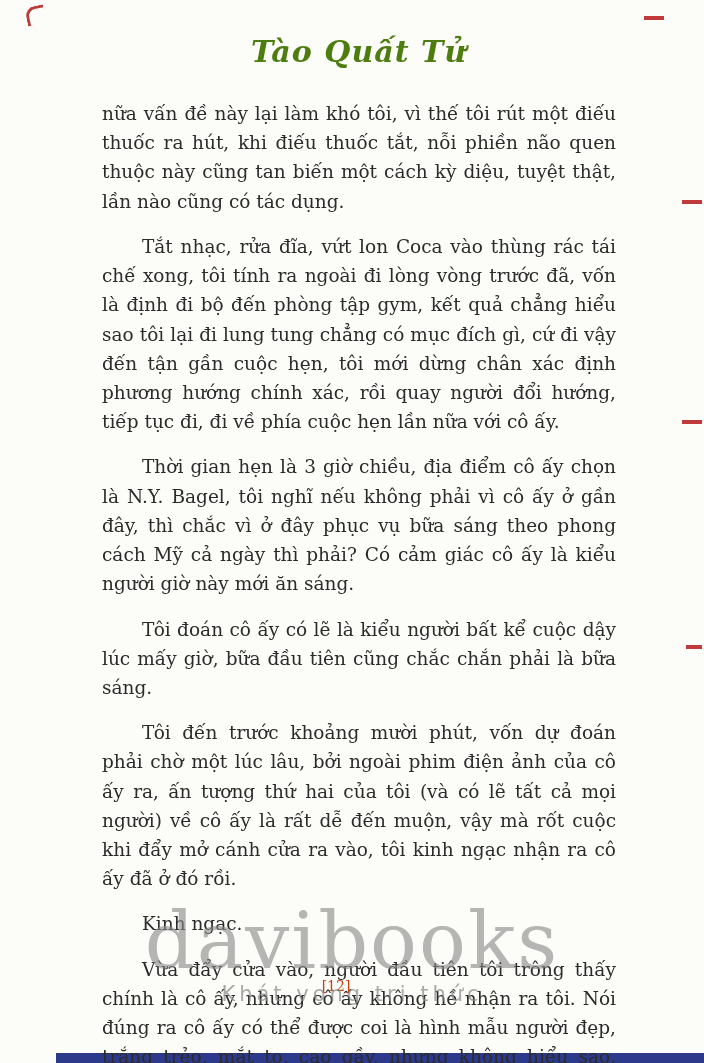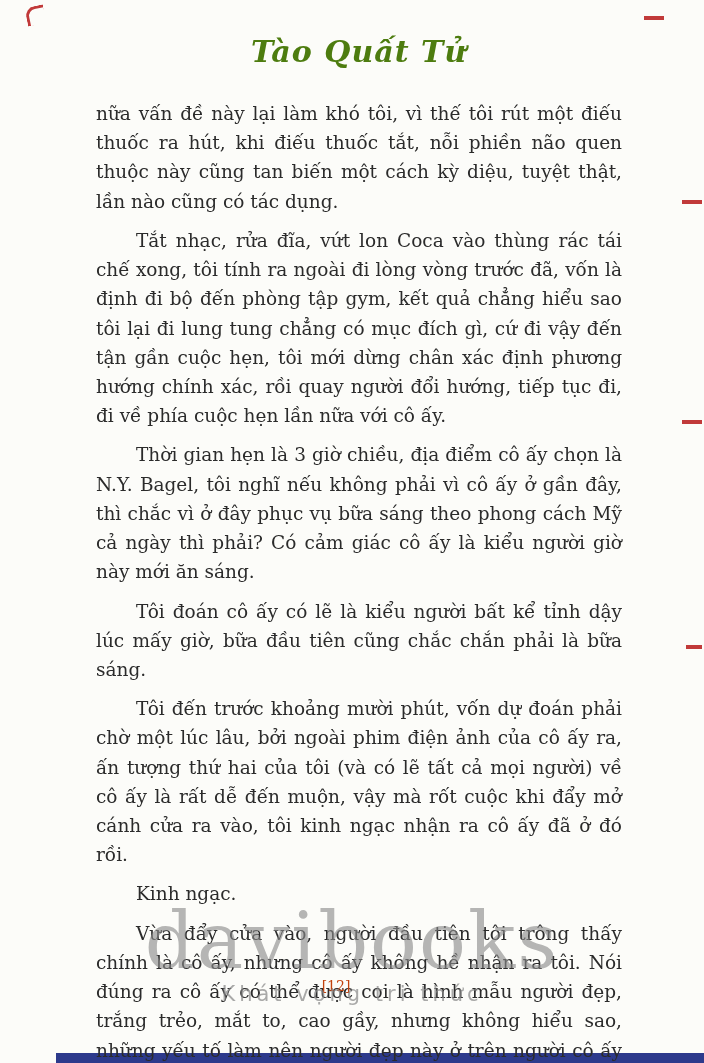--- a/index.html
+++ b/index.html
@@ -21,21 +21,21 @@
   .book-title {
     text-align: center;
     font-style: italic;
     font-size: 30px;
     font-weight: bold;
     color: #4d7c0f;
     margin: 0 0 30px 0;
     letter-spacing: 1px;
   }
   .body-text p.para {
-    margin: 10px;
+    margin: 16px;
     font-size: 18.5px;
     line-height: 1.58;
     text-align: justify;
     text-justify: inter-word;
   }
   .body-text p.para.indent { text-indent: 40px; }
   .body-text p.para.italic { font-style: italic; }
   .body-text p.para.spaced { margin-top: 28px; margin-bottom: 28px; }
   .page-number {
     position: absolute;
@@ -105,21 +105,21 @@
 <div class="mark mark-dash dash-r2"></div>
 <div class="mark mark-dash dash-r3"></div>
 <div class="bottom-bar"></div>
 
 <div class="page-inner">
   <div class="book-title">Tào Quất Tử</div>
   <div class="body-text">
       <p class="para">nữa vấn đề này lại làm khó tôi, vì thế tôi rút một điếu thuốc ra hút, khi điếu thuốc tắt, nỗi phiền não quen thuộc này cũng tan biến một cách kỳ diệu, tuyệt thật, lần nào cũng có tác dụng.</p>
       <p class="para indent">Tắt nhạc, rửa đĩa, vứt lon Coca vào thùng rác tái chế xong, tôi tính ra ngoài đi lòng vòng trước đã, vốn là định đi bộ đến phòng tập gym, kết quả chẳng hiểu sao tôi lại đi lung tung chẳng có mục đích gì, cứ đi vậy đến tận gần cuộc hẹn, tôi mới dừng chân xác định phương hướng chính xác, rồi quay người đổi hướng, tiếp tục đi, đi về phía cuộc hẹn lần nữa với cô ấy.</p>
       <p class="para indent">Thời gian hẹn là 3 giờ chiều, địa điểm cô ấy chọn là N.Y. Bagel, tôi nghĩ nếu không phải vì cô ấy ở gần đây, thì chắc vì ở đây phục vụ bữa sáng theo phong cách Mỹ cả ngày thì phải? Có cảm giác cô ấy là kiểu người giờ này mới ăn sáng.</p>
-      <p class="para indent">Tôi đoán cô ấy có lẽ là kiểu người bất kể tỉnh dậy lúc mấy giờ, bữa đầu tiên cũng chắc chắn phải là bữa sáng.</p>
+      <p class="para indent">Tôi đoán cô ấy có lẽ là kiểu người bất kể cuộc dậy lúc mấy giờ, bữa đầu tiên cũng chắc chắn phải là bữa sáng.</p>
       <p class="para indent">Tôi đến trước khoảng mười phút, vốn dự đoán phải chờ một lúc lâu, bởi ngoài phim điện ảnh của cô ấy ra, ấn tượng thứ hai của tôi (và có lẽ tất cả mọi người) về cô ấy là rất dễ đến muộn, vậy mà rốt cuộc khi đẩy mở cánh cửa ra vào, tôi kinh ngạc nhận ra cô ấy đã ở đó rồi.</p>
       <p class="para indent">Kinh ngạc.</p>
       <p class="para indent">Vừa đẩy cửa vào, người đầu tiên tôi trông thấy chính là cô ấy, nhưng cô ấy không hề nhận ra tôi. Nói đúng ra cô ấy có thể được coi là hình mẫu người đẹp, trắng trẻo, mắt to, cao gầy, nhưng không hiểu sao, những yếu tố làm nên người đẹp này ở trên người cô ấy lại trở nên mỏng manh như vậy, mỏng manh</p>
     </div>
 </div>
 
 <div class="page-number">[12]</div>
 
 <div class="watermark">
   <div class="wm-main">davibooks</div>

